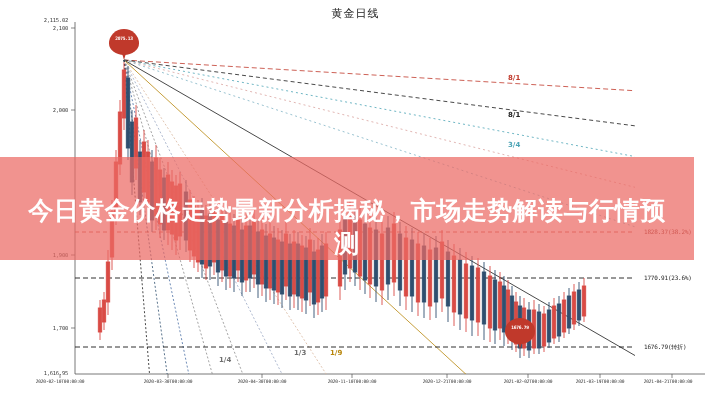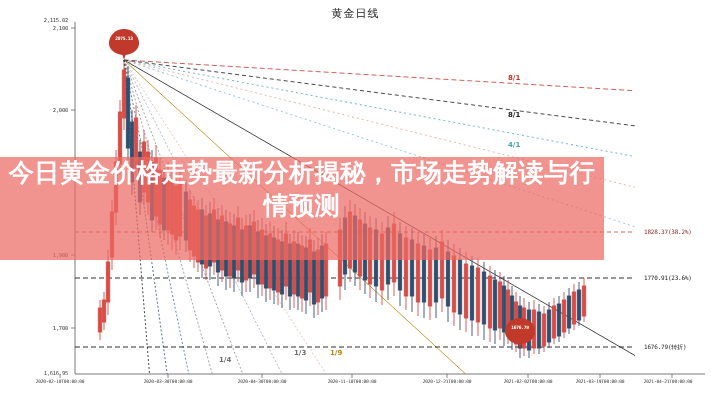--- a/index.html
+++ b/index.html
@@ -52,23 +52,23 @@
   }
   .balloon .btxt{
     position:absolute;left:0;top:7px;width:30px;text-align:center;
     font-size:4.6px;color:#fff;font-weight:bold;letter-spacing:-0.3px;
     font-family:"DejaVu Sans Mono","Liberation Mono",monospace;
   }
   .balloon.heart .bubble{border-radius:50% 50% 48% 48%;}
 
   
   .banner{
-    position:absolute;left:0;top:157px;width:604px;height:103px;
+    position:absolute;left:0;top:157px;width:694px;height:103px;
     background:rgba(235,105,100,0.72);
-    display:flex;align-items:flex-start;justify-content:center;
+    display:flex;align-items:flex-end;justify-content:center;
   }
   .banner-text{
     width:640px;text-align:center;color:#ffffff;
     font-size:25px;font-weight:bold;line-height:1.30;
     letter-spacing:0.5px;
     font-family:"DejaVu Sans","Liberation Sans",sans-serif;
   }
 </style>
 </head>
 <body>
@@ -373,21 +373,21 @@
   <div class="xtick" style="left:528px;top:379px;">2021-02-02T00:00:00</div>
   <div class="xtick" style="left:600px;top:379px;">2021-03-19T00:00:00</div>
   <div class="xtick" style="left:668px;top:379px;">2021-04-21T00:00:00</div>
 
   <div class="rlabel" style="left:644px;top:228px;color:#8a2a22;">1828.37(38.2%)</div>
   <div class="rlabel" style="left:644px;top:274px;color:#1a1a1a;">1770.91(23.6%)</div>
   <div class="rlabel" style="left:644px;top:343px;color:#1a1a1a;">1676.79(转折)</div>
 
   <div class="fanlabel" style="left:508px;top:74px;color:#c0392b;">8/1</div>
   <div class="fanlabel" style="left:508px;top:111px;color:#222222;">8/1</div>
-  <div class="fanlabel" style="left:508px;top:141px;color:#4aa3b5;">4/1</div>
+  <div class="fanlabel" style="left:508px;top:141px;color:#4aa3b5;">3/4</div>
   <div class="fanlabel" style="left:219px;top:328px;color:#6f6f6f;margin-top:28px;">1/4</div>
   <div class="fanlabel" style="left:258px;top:349px;color:#6f6f6f;margin-left:36px;">1/3</div>
   <div class="fanlabel" style="left:330px;top:349px;color:#b8860b;">1/9</div>
 
   <div class="balloon" style="left:109px;top:29px;">
     <div class="tail"></div>
     <div class="bubble"></div>
     <div class="btxt">2075.13</div>
   </div>
 

